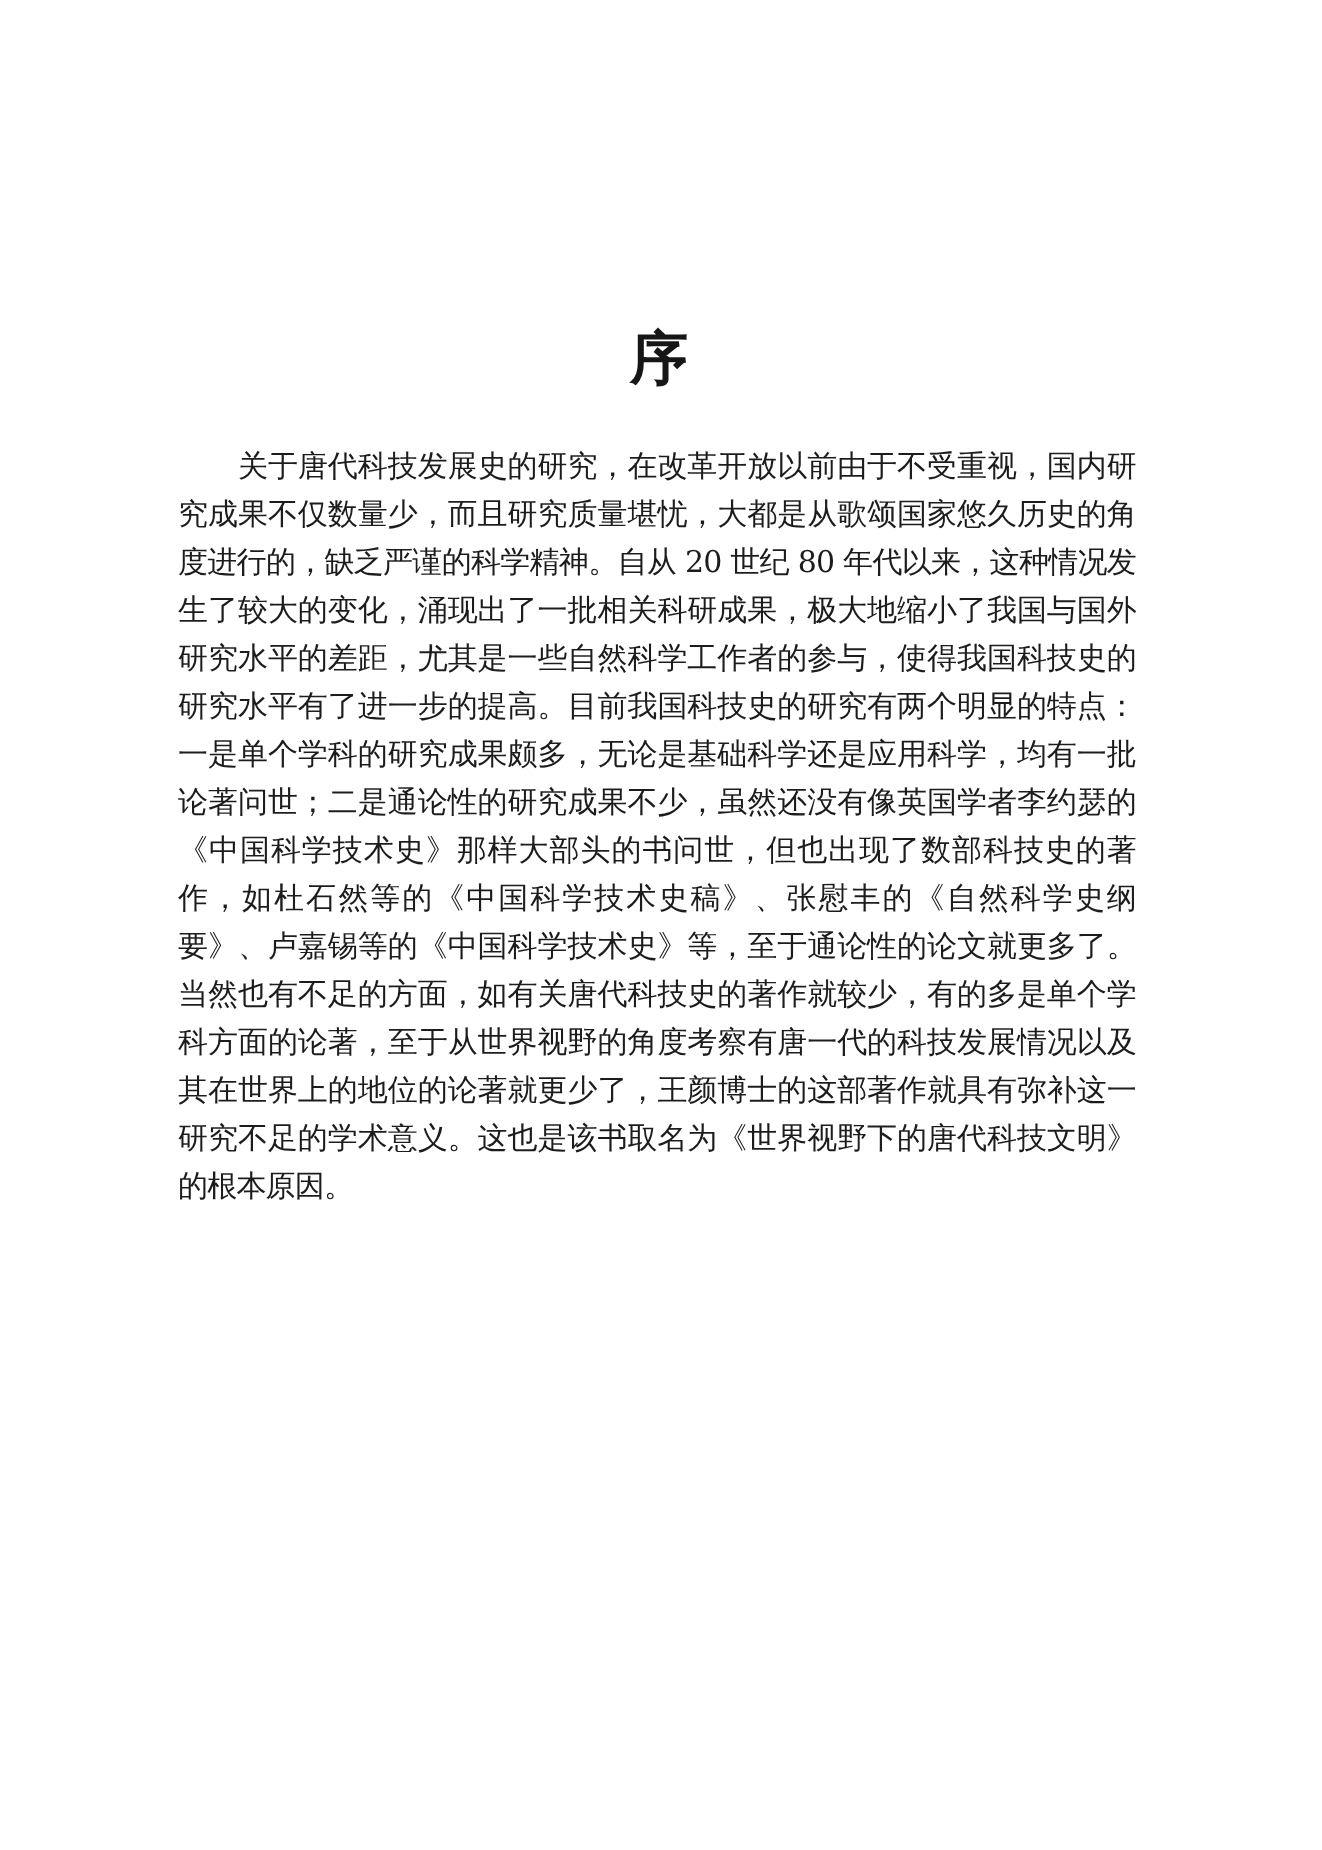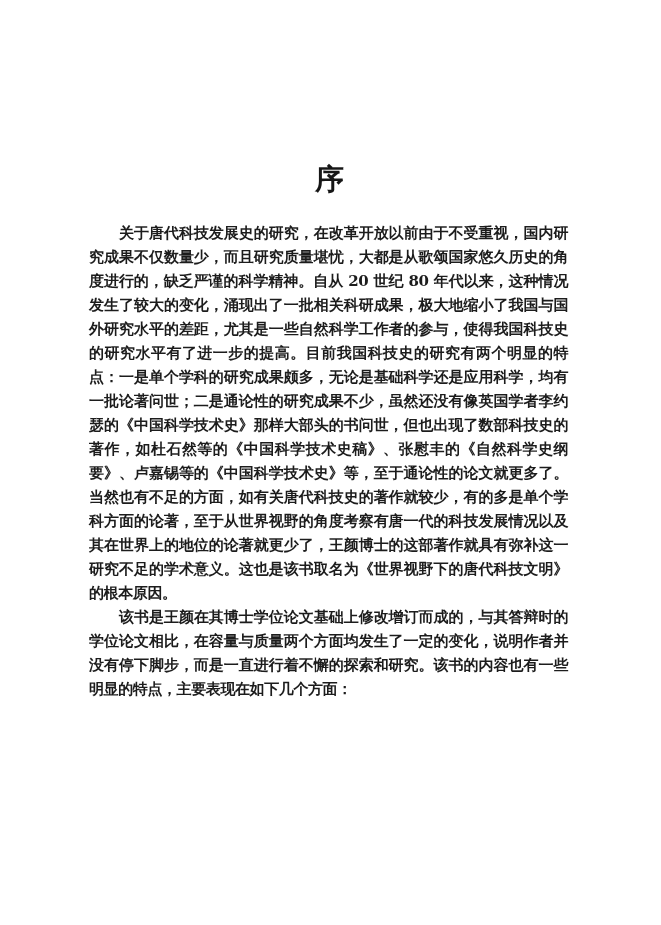--- a/index.html
+++ b/index.html
@@ -32,31 +32,29 @@
     position: absolute;
     top: 221px;
     left: 89px;
     width: 479px;
     font-size: 15px;
     line-height: 24px;
     letter-spacing: -0.4px;
     text-align: justify;
     text-justify: inter-ideograph;
     color: #1c1c1c;
-    font-weight: bold;
   }
   .body-text p {
     margin: 0;
     padding: 0;
     text-indent: 2em;
   }
 </style>
 </head>
 <body>
 
 <div class="page">
   <h1 class="title">序</h1>
 
   <div class="body-text">
     <p>关于唐代科技发展史的研究，在改革开放以前由于不受重视，国内研究成果不仅数量少，而且研究质量堪忧，大都是从歌颂国家悠久历史的角度进行的，缺乏严谨的科学精神。自从 20 世纪 80 年代以来，这种情况发生了较大的变化，涌现出了一批相关科研成果，极大地缩小了我国与国外研究水平的差距，尤其是一些自然科学工作者的参与，使得我国科技史的研究水平有了进一步的提高。目前我国科技史的研究有两个明显的特点：一是单个学科的研究成果颇多，无论是基础科学还是应用科学，均有一批论著问世；二是通论性的研究成果不少，虽然还没有像英国学者李约瑟的《中国科学技术史》那样大部头的书问世，但也出现了数部科技史的著作，如杜石然等的《中国科学技术史稿》、张慰丰的《自然科学史纲要》、卢嘉锡等的《中国科学技术史》等，至于通论性的论文就更多了。当然也有不足的方面，如有关唐代科技史的著作就较少，有的多是单个学科方面的论著，至于从世界视野的角度考察有唐一代的科技发展情况以及其在世界上的地位的论著就更少了，王颜博士的这部著作就具有弥补这一研究不足的学术意义。这也是该书取名为《世界视野下的唐代科技文明》的根本原因。</p>
-    <p>该书是王颜在其博士学位论文基础上修改增订而成的，与其答辩时的学位论文相比，在容量与质量两个方面均发生了一定的变化，说明作者并没有停下脚步，而是一直进行着不懈的探索和研究。该书的内容也有一些明显的特点，主要表现在如下几个方面：</p>
   </div>
 </div>
 
 </body></html>

